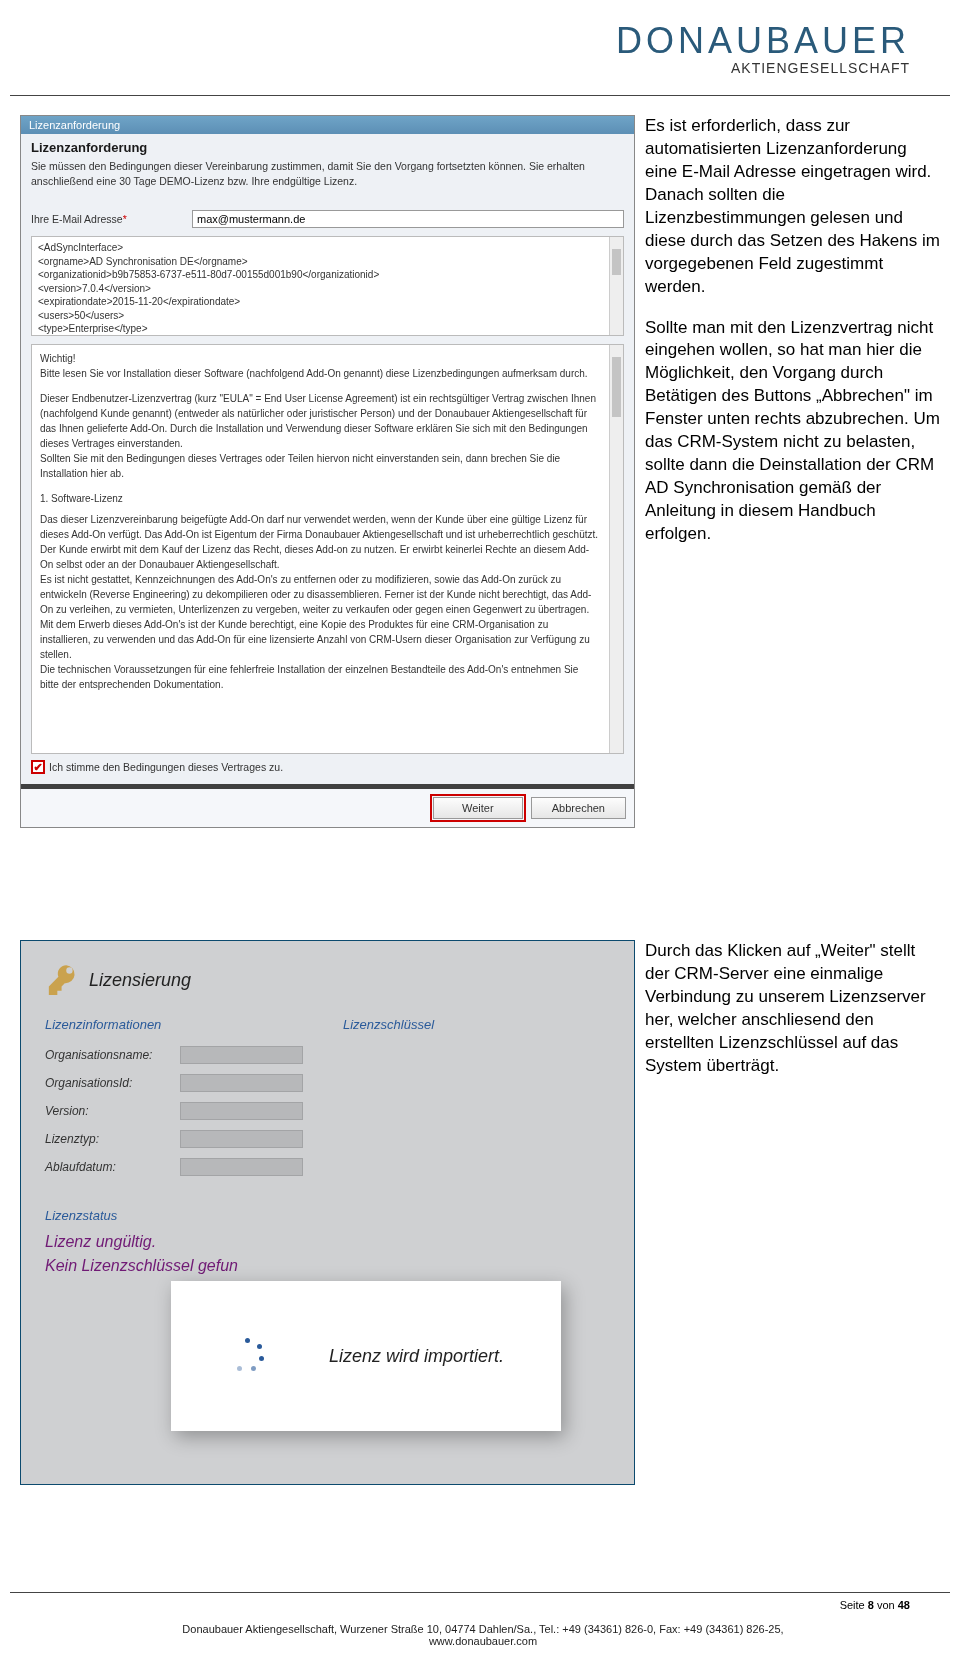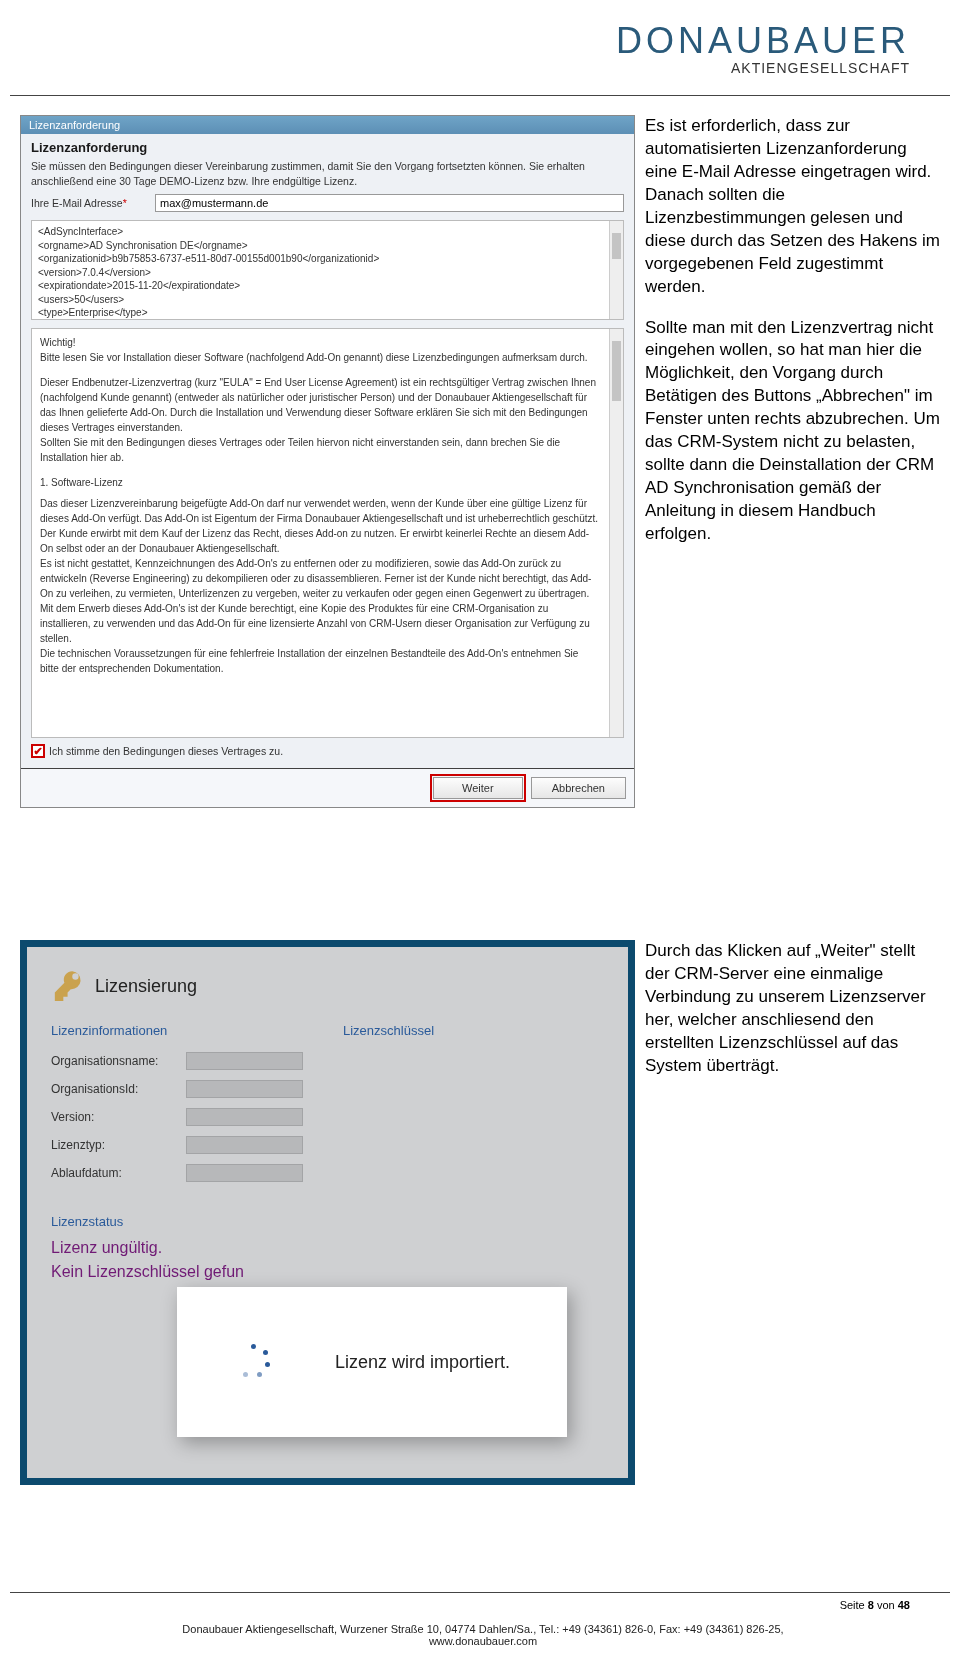--- a/index.html
+++ b/index.html
@@ -64,31 +64,32 @@
   .dialog1 h3 {
     font-size: 13px;
     font-weight: bold;
     margin-bottom: 4px;
     color: #1a1a1a;
   }
   .dialog1 .desc {
     font-size: 10.5px;
     line-height: 1.4;
     color: #333;
-    margin-bottom: 6px;
+    margin-bottom: 22px;
   }
   .emailrow { display: flex; align-items: center; gap: 6px; margin-bottom: 8px; }
   .emailrow .lbl { font-size: 10.5px; min-width: 118px; }
   .emailrow .req { color: #c00; }
   .emailrow input {
     flex: 1;
     font-size: 11px;
     padding: 2px 4px;
     border: 1px solid #999;
     background: #fff;
+    margin-left: 37px;
   }
   .xmlbox {
     border: 1px solid #bbb;
     background: #fff;
     padding: 4px 6px;
     font-size: 10px;
     line-height: 1.35;
     color: #333;
     height: 100px;
     overflow: hidden;
@@ -133,21 +134,21 @@
   .chkrow { display: flex; align-items: center; gap: 4px; margin-bottom: 6px; }
   .chkrow .chk {
     width: 14px; height: 14px;
     border: 2px solid #c00;
     background: #fff;
     display: inline-flex; align-items: center; justify-content: center;
     font-size: 11px; color: #c00; font-weight: bold;
   }
   .btnrow {
     background: #f5f7fa;
-    border-top: 1px solid #404040;
+    border-top: 5px solid #404040;
     padding: 8px;
     display: flex;
     justify-content: flex-end;
     gap: 8px;
   }
   .dbtn {
     border: 1px solid #999;
     background: linear-gradient(#fdfdfd, #e6e6e6);
     font-size: 11px;
     padding: 4px 20px;
@@ -169,23 +170,24 @@
     top: 940px;
     left: 20px;
     width: 920px;
     display: flex;
     gap: 10px;
   }
   .dialog2 {
     width: 615px;
     height: 545px;
     background: #cfd0d2;
-    border: 7px solid #0c4a6e;
+    border: 1px solid #0c4a6e;
     font-size: 12px;
     position: relative;
+    font-style: italic;
   }
   .dialog2 .iconrow {
     display: flex; align-items: center; gap: 10px;
     padding: 22px 24px 10px 24px;
   }
   .keyicon {
     width: 34px; height: 34px;
     position: relative;
   }
   .keyicon svg { width: 34px; height: 34px; }

